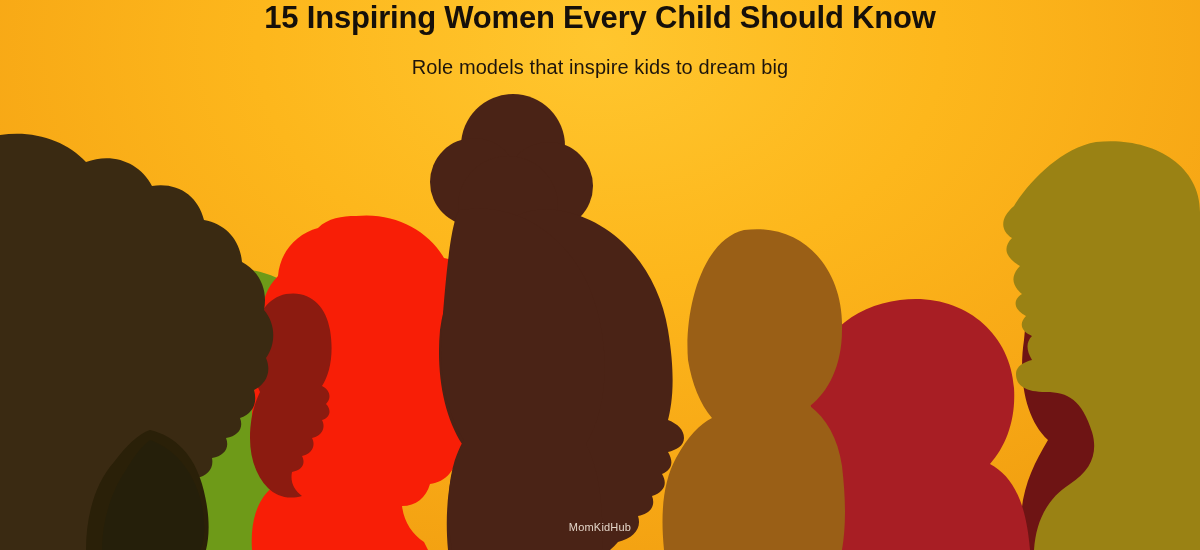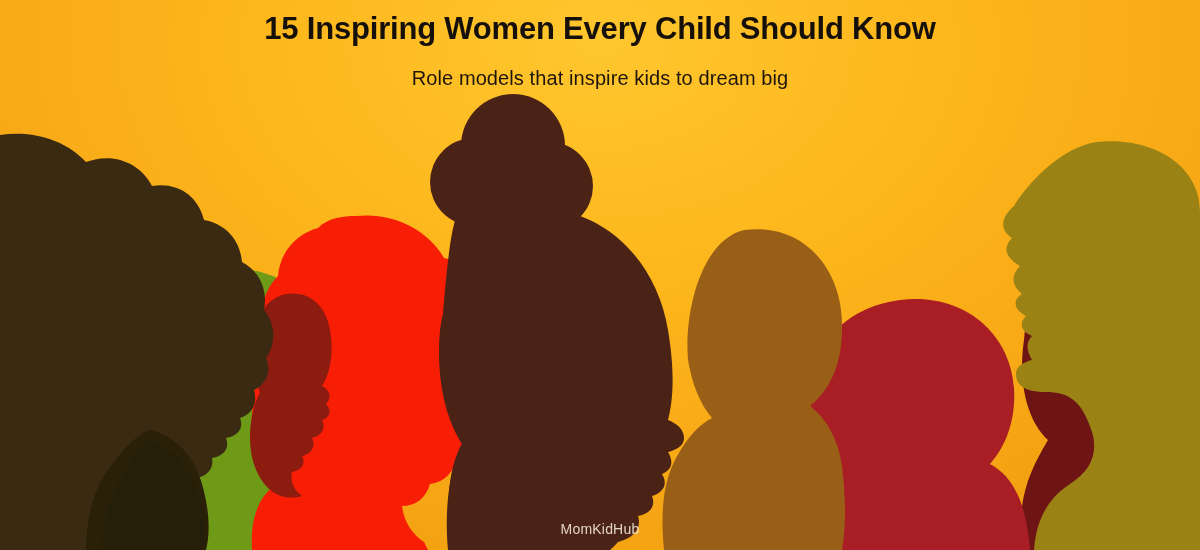--- a/index.html
+++ b/index.html
@@ -30,21 +30,20 @@
   #text-layer {
     position: absolute;
     left: 0;
     top: 0;
     width: 1200px;
     text-align: center;
     pointer-events: none;
   }
   #headline {
     margin: 0;
-    padding-top: 11px;
     font-size: 31px;
     font-weight: 700;
     letter-spacing: -0.2px;
     color: #16100A;
     line-height: 1.16;
     font-family: "Liberation Sans", sans-serif;
   }
   #subhead {
     margin: 12px;
     padding-top: 8px;
@@ -53,21 +52,21 @@
     color: #1E150C;
     letter-spacing: 0.1px;
     font-family: "Liberation Sans", sans-serif;
   }
   #watermark {
     position: absolute;
     left: 0;
     top: 521px;
     width: 1200px;
     text-align: center;
-    font-size: 14px;
+    font-size: 11px;
     color: #EFE3D6;
     letter-spacing: 0.2px;
     opacity: 0.92;
     font-family: "Liberation Sans", sans-serif;
   }
 </style>
 </head>
 <body>
 
 <div id="banner">

